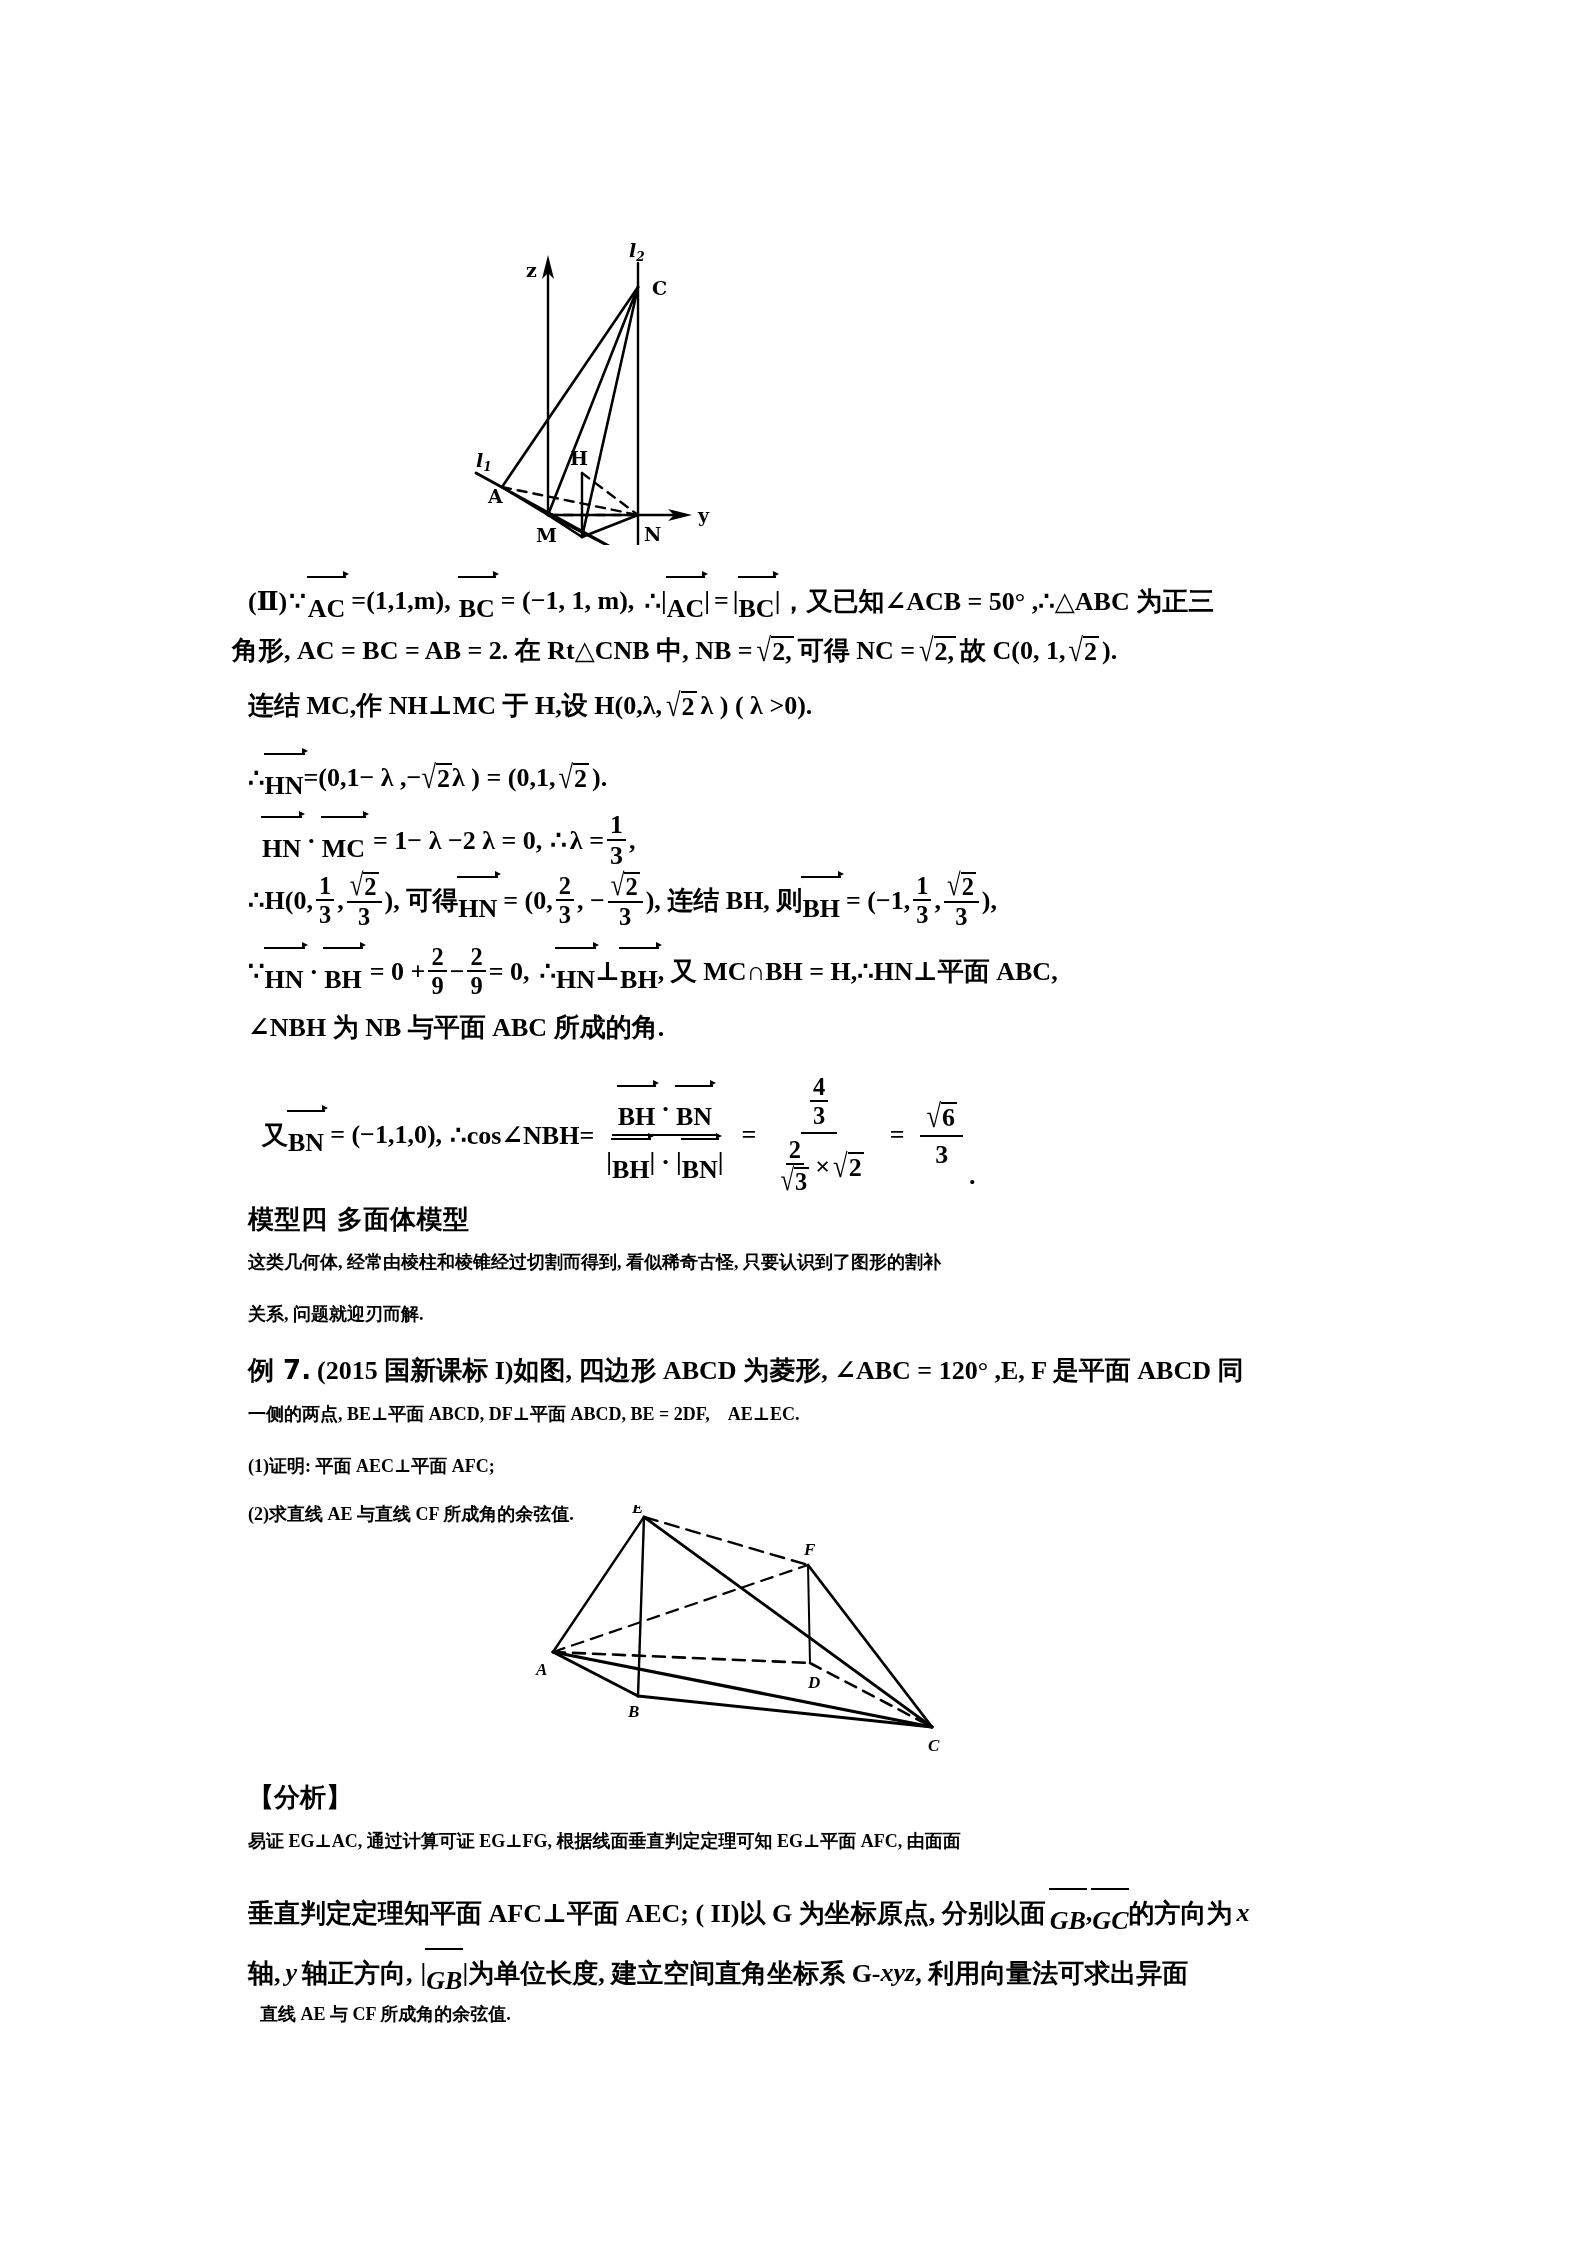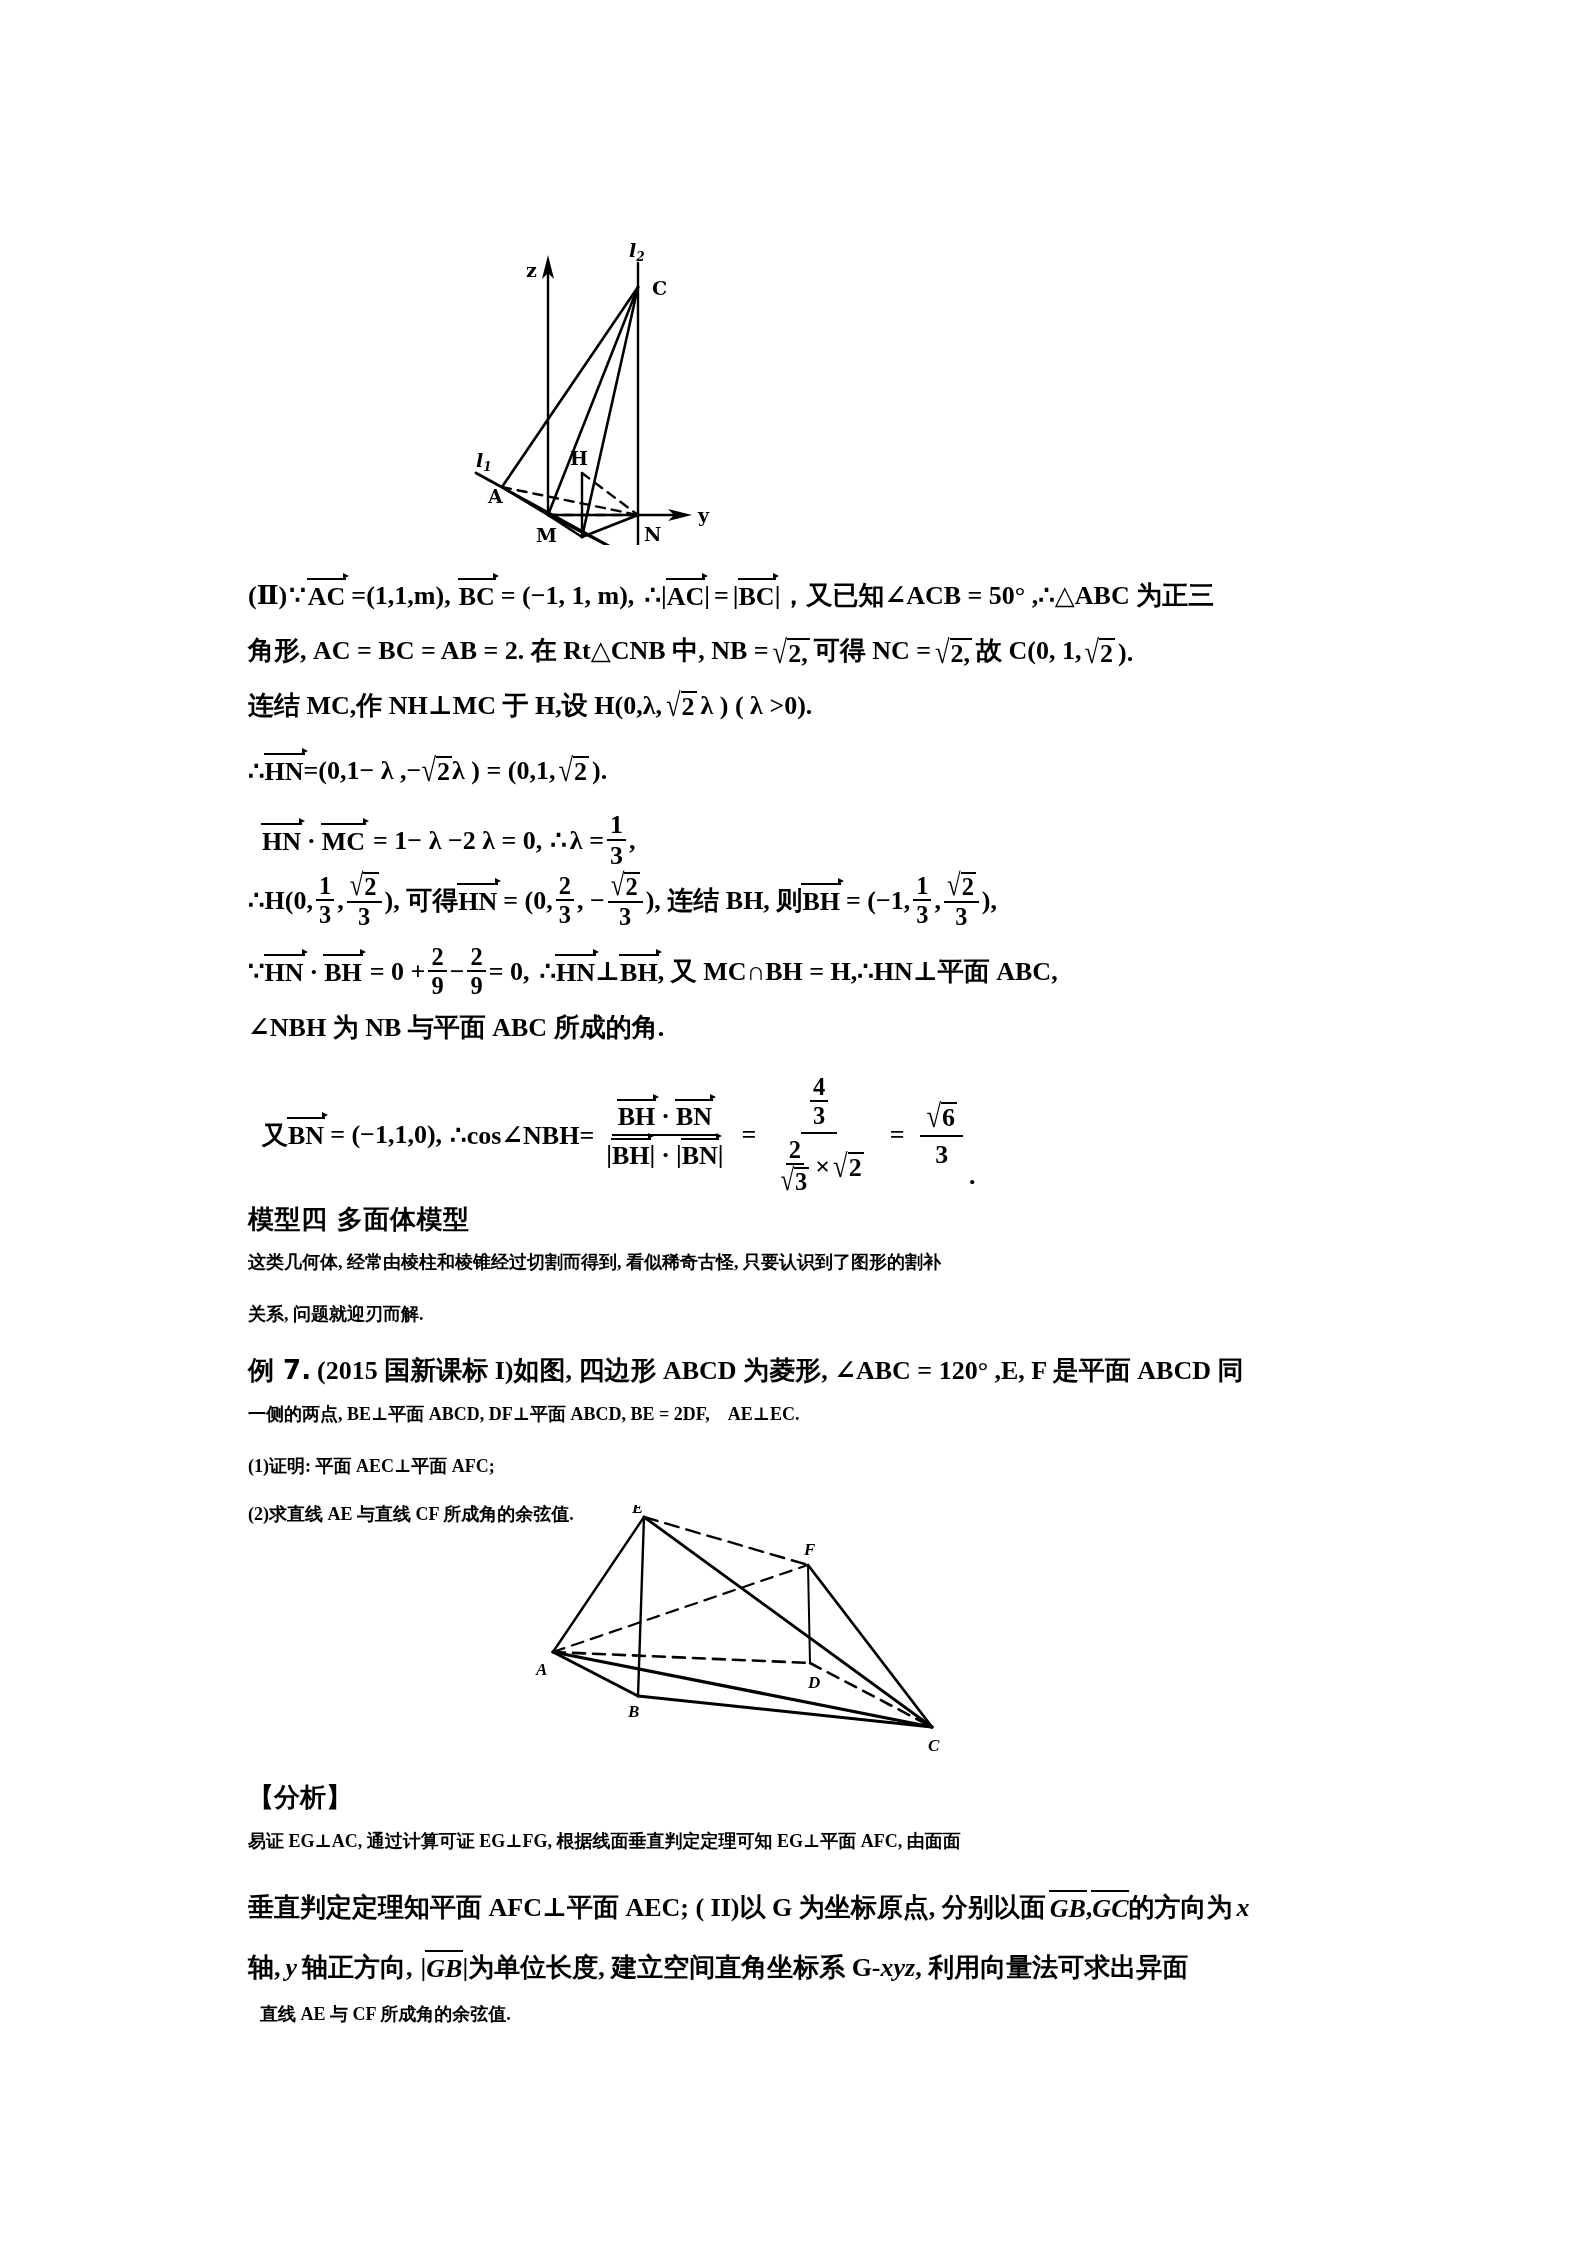--- a/index.html
+++ b/index.html
@@ -41,21 +41,21 @@
     left: 0;
     font-size: 26px;
     font-weight: 600;
     white-space: nowrap;
   }
 
   
   .vec {
     position: relative;
     display: inline-block;
-    padding-top: 2px;
+    padding-top: 16px;
   }
   .vec::after {
     content: "";
     position: absolute;
     left: -1px; right: -1px;
     top: -2px;
     height: 0;
     border-top: 2.4px solid #000;
   }
   .vec .tip {
@@ -203,21 +203,21 @@
       <span>|</span>
     <span style="margin:0 4px;">=</span>
     <span>|</span>
       <span class="vec"><span>BC</span><i class="tip"></i></span>
       <span>|</span>
     <span>，又已知∠ACB = 50° ,</span>
     <span>∴</span>
     <span>△ABC 为正三</span>
   </div>
 
-  <div class="blk mline" style="left:248px; top:633px;align-items:flex-end;">
+  <div class="blk mline" style="left:232px; top:633px;">
     <span>角形, AC = BC = AB = 2. 在 Rt△CNB 中, NB =</span>
     <span class="sqrt" style="margin:0 4px;">
         <span class="rad">√</span>
         <span class="rnd">2,</span>
       </span>
     <span>可得 NC =</span>
     <span class="sqrt" style="margin:0 4px;">
         <span class="rad">√</span>
         <span class="rnd">2,</span>
       </span>

